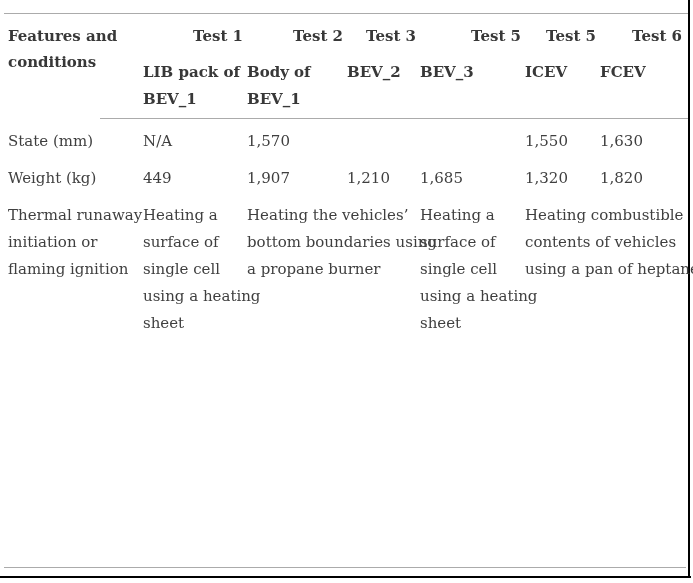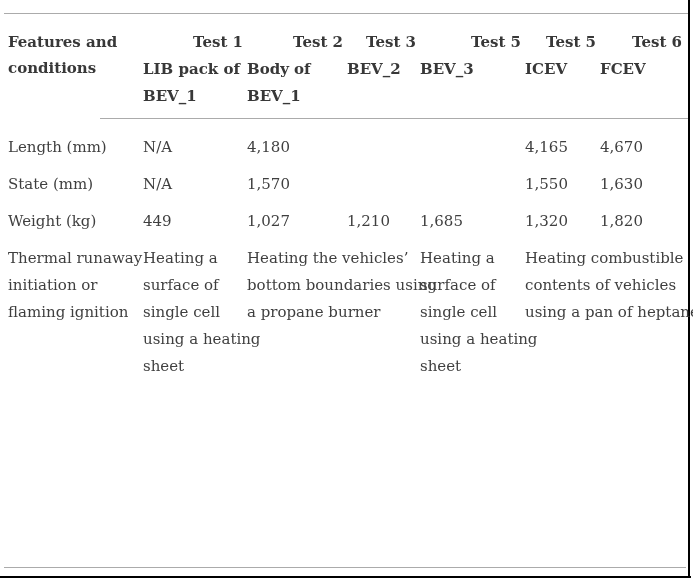--- a/index.html
+++ b/index.html
@@ -8,32 +8,32 @@
     font-family:"DejaVu Serif", serif;color:#3f3f3f;overflow:hidden;
   }
   .rule{position:absolute;height:1px;background:#ababab;}
   .top-rule{top:13px;left:4px;width:684px;}
   .header-rule{top:118px;left:100px;width:588px;}
   .bottom-rule{top:567px;left:4px;width:682px;}
   .frame-bottom{position:absolute;top:576px;left:0;width:691px;height:2px;background:#000;}
   .frame-right{position:absolute;top:0;left:688px;width:2px;height:578px;background:#000;}
 
   table.tbl{
-    position:absolute;top:20px;left:0;width:686px;
+    position:absolute;top:14px;left:0;width:686px;
     table-layout:fixed;border-collapse:collapse;border-spacing:0;
   }
   .tbl th,.tbl td{
     vertical-align:top;text-align:left;font-size:15px;
     padding:0 4px 0 0;box-sizing:border-box;font-weight:normal;
   }
   .tbl th{font-weight:bold;color:#383838;height:104px;padding-top:9px;}
   .label-cell{padding-left:8px !important;}
   .tbl td{padding-top:10px;line-height:27px;}
   .tname{line-height:26px;text-align:right;}
-  .tsub{margin-top:1px;line-height:27px;}
+  .tsub{margin-top:10px;line-height:27px;}
   .ml{white-space:pre;}
   .hlabel{line-height:26px;white-space:pre;}
 </style>
 </head>
 <body>
 
 <div class="page">
 
   <div class="rule top-rule"></div>
   <div class="rule header-rule"></div>
@@ -79,45 +79,36 @@
       <th>
         <div class="tname">Test 5</div>
         <div class="tsub ml">ICEV</div>
       </th>
       <th>
         <div class="tname">Test 6</div>
         <div class="tsub ml">FCEV</div>
       </th>
     </tr>
 
-    <tr>
-      <td class="label-cell">Length (mm)</td>
-      <td>N/A</td>
-      <td>4,180</td>
-      <td></td>
-      <td></td>
-      <td>4,165</td>
-      <td>4,670</td>
-    </tr>
 
 
     <tr>
       <td class="label-cell">State (mm)</td>
       <td>N/A</td>
       <td>1,570</td>
       <td></td>
       <td></td>
       <td>1,550</td>
       <td>1,630</td>
     </tr>
 
     <tr>
       <td class="label-cell">Weight (kg)</td>
       <td>449</td>
-      <td>1,027</td>
+      <td>1,907</td>
       <td>1,210</td>
       <td>1,685</td>
       <td>1,320</td>
       <td>1,820</td>
     </tr>
 
 
 
     <tr>
       <td class="label-cell ml">Thermal runaway

